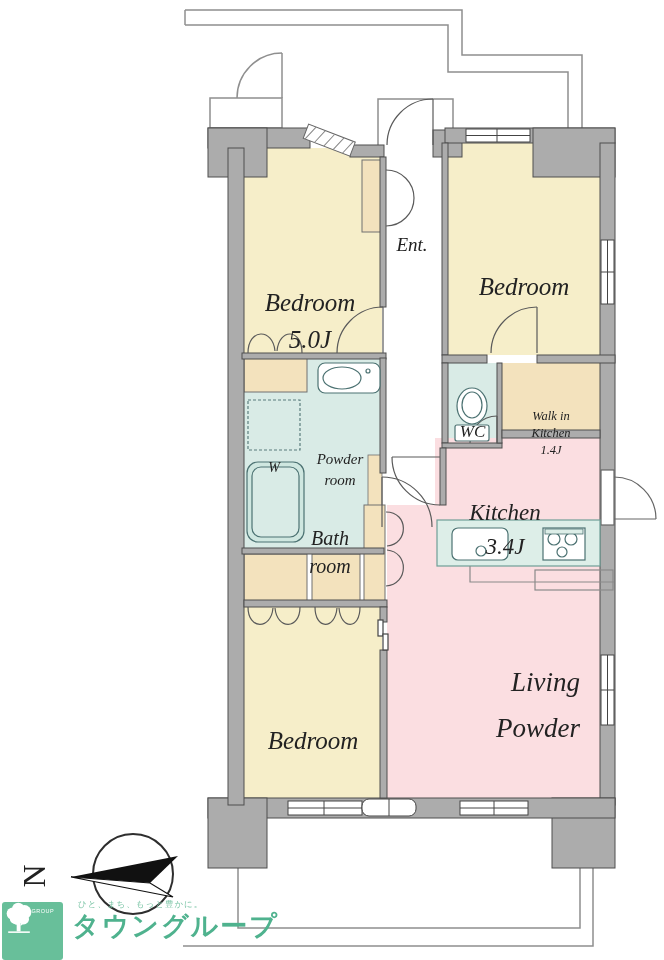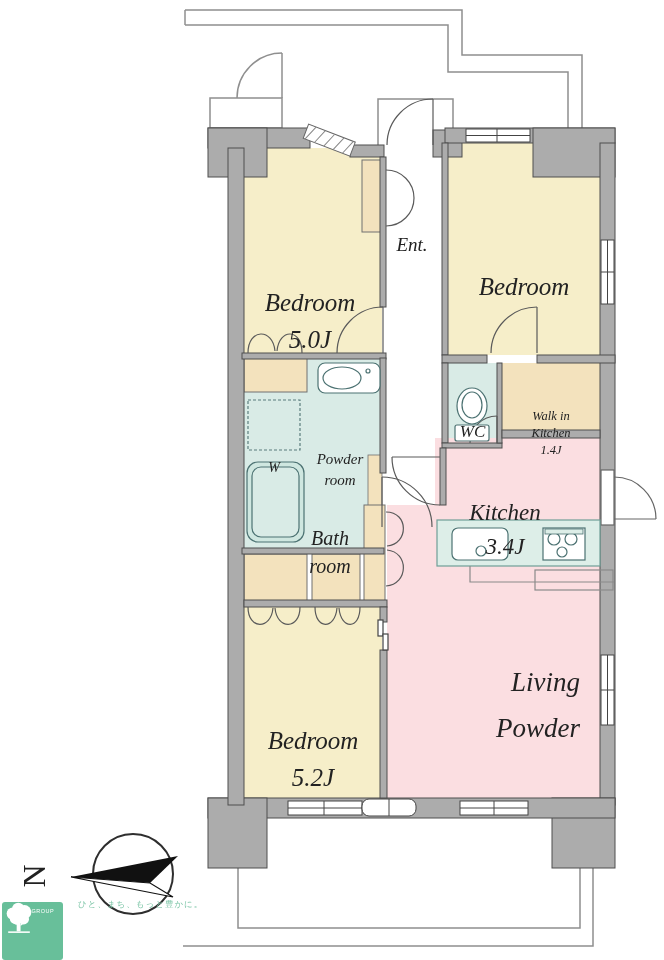--- a/index.html
+++ b/index.html
@@ -253,21 +253,20 @@
 <div class="rlabel lbl-bath" style="left:292px;top:480px;width:76px;">
   <span>Bath</span>
   <span>room</span>
 </div>
 <div class="rlabel lbl-kitchen" style="left:420px;top:452px;width:170px;">
   <span>Kitchen</span>
   <span>3.4J</span>
 </div>
 <div class="rlabel lbl-big" style="left:244px;top:678px;width:138px;">
   <span>Bedroom</span>
-  <span>5.2J</span>
 </div>
 <div class="rlabel lbl-living" style="left:390px;top:615px;width:190px;text-align:right;">
   <span>Living</span>
   <span>Powder</span>
 </div>
 
 <div class="logo-box">
   <svg width="34" height="34" viewBox="0 0 44 44">
     <g fill="#ffffff">
       <circle cx="14" cy="15" r="8"></circle>
@@ -277,14 +276,15 @@
           <circle cx="28" cy="22" r="7"></circle>
       <rect x="19" y="24" width="5" height="14"></rect>
       <path d="M19,30 L12,24 L14,22 L19,27 Z"></path>
           <path d="M24,28 L31,23 L32,25 L24,31 Z"></path>
       <rect x="8" y="38" width="28" height="2"></rect>
     </g>
   </svg>
   <div class="logo-caption">TOWN GROUP</div>
 </div>
 <div class="tagline">ひと、まち、もっと豊かに。</div>
+<div class="brand-name">タウングループ</div>
 
 </div>
 
 </body></html>

